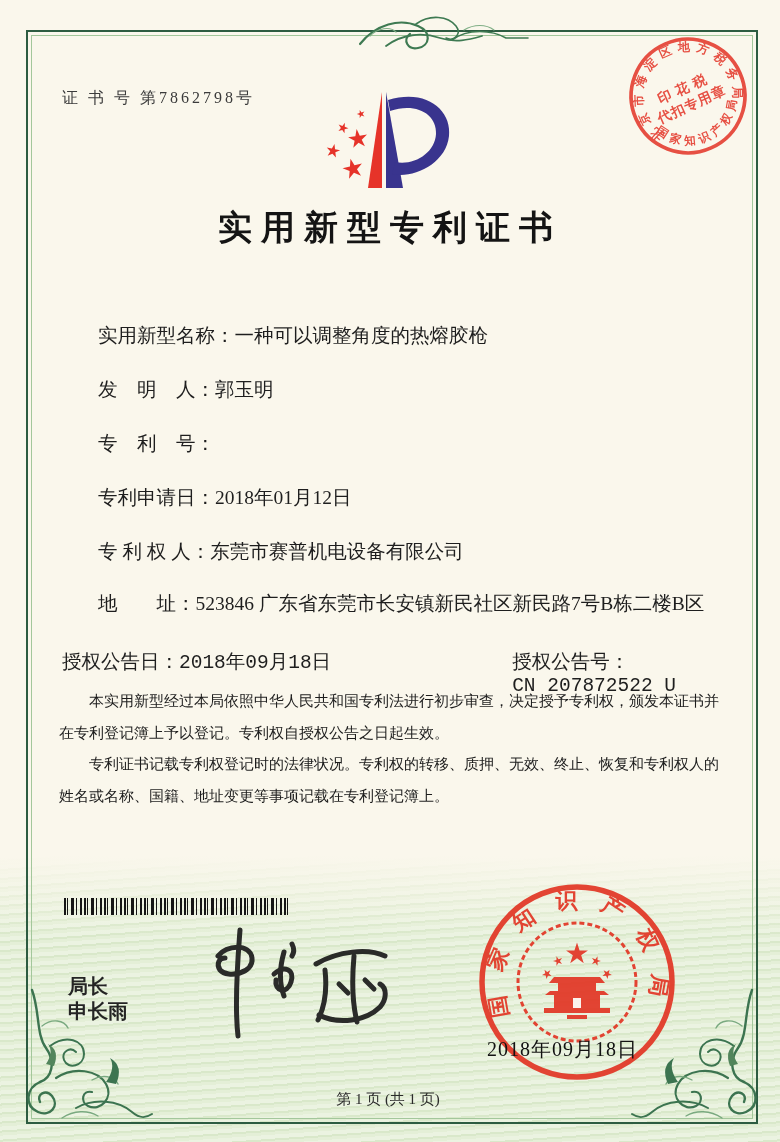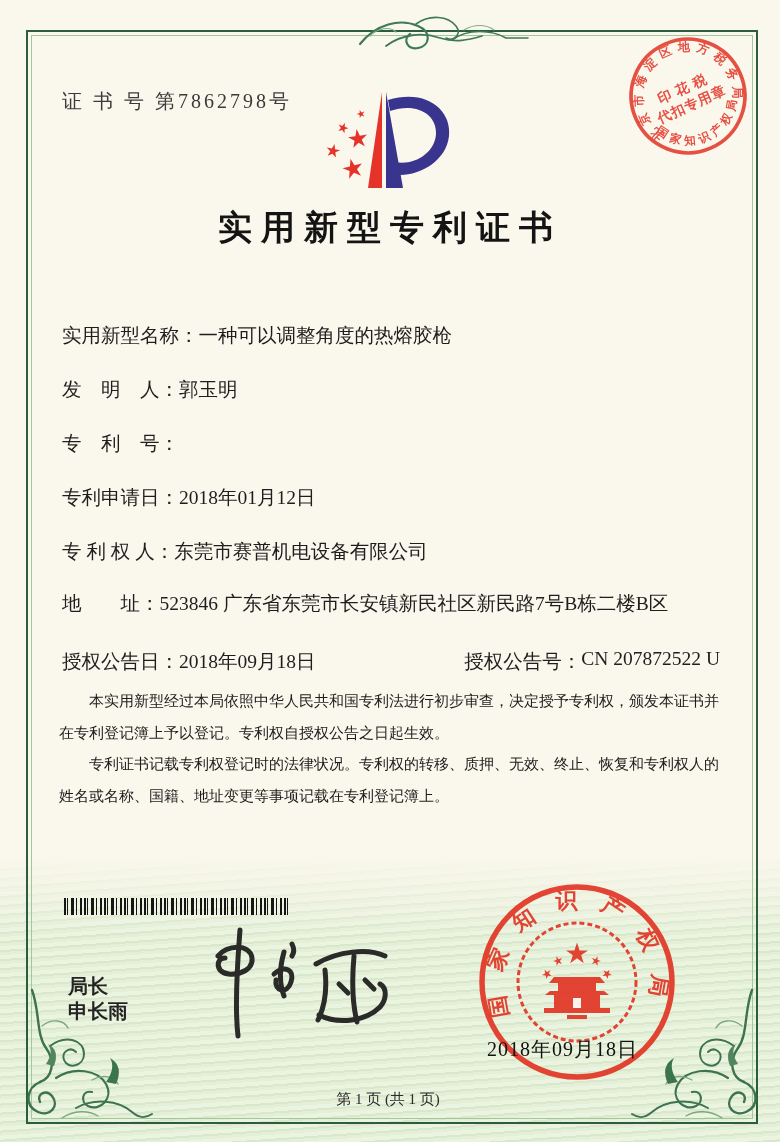--- a/index.html
+++ b/index.html
@@ -14,33 +14,33 @@
     position:absolute; left:0; right:0; top:856px; bottom:0; z-index:0;
     background:
       linear-gradient(180deg, rgba(250,247,236,1) 0px, rgba(250,247,236,0) 80px),
       repeating-linear-gradient(176deg, #ebf3e1 0 4px, #d9e8ca 4px 6px, #e4efd7 6px 9px);
   }
   
   .frame-outer { position:absolute; left:26px; right:22px; top:30px; bottom:18px;
     border:2px solid #2d5c41; z-index:1; }
   .frame-inner { position:absolute; left:31px; right:27px; top:35px; bottom:23px;
     border:1.5px solid #a3c79b; z-index:1; }
-  .cert-no { position:absolute; left:62px; top:88px; font-size:20px; letter-spacing:3px;
+  .cert-no { position:absolute; left:62px; top:88px; font-size:16px; letter-spacing:3px;
     color:#3b3b3b; z-index:2; }
   .logo { position:absolute; left:300px; top:76px; z-index:2; }
   .title { position:absolute; left:0; right:0; top:205px; text-align:center;
     font-size:34px; font-weight:700; letter-spacing:9px; color:#141414; z-index:2; }
   .row { position:absolute; left:62px; right:58px; display:flex; font-size:19.5px;
     line-height:28px; color:#1e1e1e; z-index:2; }
-  .row .lbl { white-space:pre; flex:none; }
+  .row .lbl { white-space:pre; flex:none;margin-left:36px; }
   .row .val { flex:1 1 auto; }
   .r1{top:322px}.r2{top:376px}.r3{top:430px}.r4{top:484px}.r5{top:538px}.r6{top:590px}
   .row-grant { position:absolute; left:62px; right:60px; top:648px; display:flex;
     justify-content:space-between; font-size:19.5px; color:#1e1e1e; z-index:2; }
-  .pair { display:flex; white-space:pre; }
+  .pair { display:flex; white-space:pre;font-family:Liberation Mono, monospace; }
   .paragraphs { position:absolute; left:59px; right:57px; top:686px; z-index:2; }
   .paragraphs p { text-indent:2em; font-size:15px; line-height:31.5px; color:#1c1c1c; }
   .barcode { position:absolute; left:64px; top:898px; width:224px; height:17px; z-index:2;
     background:
       repeating-linear-gradient(90deg,#151515 0 2px,transparent 2px 3px,#151515 3px 4px,
       transparent 4px 7px,#151515 7px 10px,transparent 10px 12px,#151515 12px 13px,
       transparent 13px 16px,#151515 16px 18px,transparent 18px 20px); }
   .exec-title { position:absolute; left:68px; top:962px; font-size:20px; font-weight:600;
     font-family:"Liberation Sans","DejaVu Sans",sans-serif; color:#242424; z-index:2;margin-top:11px; }
   .exec-name  { position:absolute; left:68px; top:998px; font-size:20px; font-weight:600;
@@ -150,21 +150,21 @@
   <div class="row r6">
     <span class="lbl">地　　址：</span>
     <span class="val">523846 广东省东莞市长安镇新民社区新民路7号B栋二楼B区</span>
   </div>
 
   <div class="row-grant">
     <span class="pair">
       <span>授权公告日：</span>
       <span>2018年09月18日</span>
     </span>
-    <span class="pair" style="">
+    <span class="pair" style="margin-right:44px;flex-direction:column;">
       <span>授权公告号：</span>
       <span>CN 207872522 U</span>
     </span>
   </div>
 
   <div class="paragraphs">
     <p>本实用新型经过本局依照中华人民共和国专利法进行初步审查，决定授予专利权，颁发本证书并在专利登记簿上予以登记。专利权自授权公告之日起生效。</p>
     <p>专利证书记载专利权登记时的法律状况。专利权的转移、质押、无效、终止、恢复和专利权人的姓名或名称、国籍、地址变更等事项记载在专利登记簿上。</p>
   </div>
 

